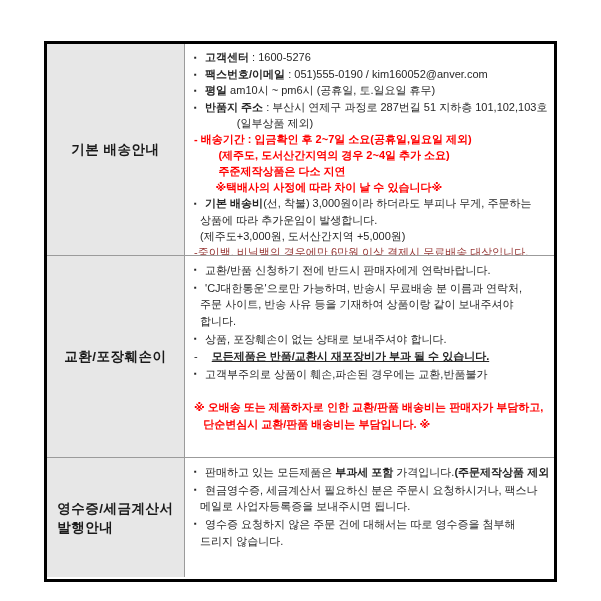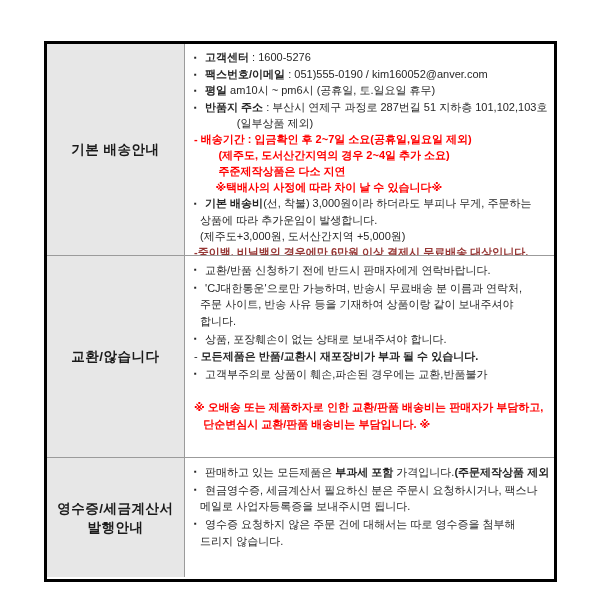--- a/index.html
+++ b/index.html
@@ -28,34 +28,34 @@
   .row{display:flex;width:100%;overflow:hidden;}
   .row + .row{border-top:1px solid var(--inner-border);}
   .row-0{height:211px;}
   .row-1{height:202px;}
   .row-2{height:120px;}
   .hcell{
     width:138px;flex:0 0 138px;
     background:var(--header-cell-bg);
     border-right:1px solid var(--inner-border);
     display:flex;align-items:center;justify-content:center;
-    text-align:center;white-space:pre-line;
+    text-align:left;white-space:pre-line;
     font-weight:bold;font-size:13.5px;line-height:19px;color:#1a1a1a;
     letter-spacing:0.5px;
   }
   .ccell{flex:1;padding:5px 6px 0 9px;overflow:hidden;}
   .ln{
     white-space:pre;overflow:hidden;
     font-size:11px;line-height:17px;color:var(--body-text);
   }
   .row-0 .ln{line-height:16px;}
   .b{font-weight:bold;text-align:center;}
   .red{color:var(--red-text);font-weight:bold;margin-top:39px;}
-  .dru{color:var(--dark-red-text);font-weight:bold;text-decoration:underline;margin-top:27px;}
-  .ku{font-weight:bold;}
+  .dru{color:var(--dark-red-text);font-weight:normal;text-decoration:underline;margin-top:27px;}
+  .ku{font-weight:bold;text-decoration:underline;margin-left:11px;}
   .blt{font-size:8px;vertical-align:1.5px;letter-spacing:3px;}
 </style>
 </head>
 <body>
 
 <div class="page">
   <div class="info-table">
       <div class="row row-0">
         <div class="hcell">기본 배송안내</div>
         <div class="ccell">
@@ -68,21 +68,21 @@
           <div class="ln"><span class="red">        (제주도, 도서산간지역의 경우 2~4일 추가 소요)</span></div>
           <div class="ln"><span class="red">        주준제작상품은 다소 지연</span></div>
           <div class="ln"><span class="red">       ※택배사의 사정에 따라 차이 날 수 있습니다※</span></div>
           <div class="ln"><span class="blt">▪ </span><span class="b">기본 배송비</span><span>(선, 착불) 3,000원이라 하더라도 부피나 무게, 주문하는</span></div>
           <div class="ln"><span>  상품에 따라 추가운임이 발생합니다.</span></div>
           <div class="ln"><span>  (제주도+3,000원, 도서산간지역 +5,000원)</span></div>
           <div class="ln"><span class="dru">-중이백. 비닐백의 경우에만 6만원 이상 결제시 무료배송 대상입니다.</span></div>
         </div>
       </div>
       <div class="row row-1">
-        <div class="hcell">교환/않습니다</div>
+        <div class="hcell">교환/포장훼손이</div>
         <div class="ccell">
           <div class="ln"><span class="blt">▪ </span><span>교환/반품 신청하기 전에 반드시 판매자에게 연락바랍니다.</span></div>
           <div class="ln"><span class="blt">▪ </span><span>'CJ대한통운'으로만 가능하며, 반송시 무료배송 분 이름과 연락처,</span></div>
           <div class="ln"><span>  주문 사이트, 반송 사유 등을 기재하여 상품이랑 같이 보내주셔야</span></div>
           <div class="ln"><span>  합니다.</span></div>
           <div class="ln"><span class="blt">▪ </span><span>상품, 포장훼손이 없는 상태로 보내주셔야 합니다.</span></div>
           <div class="ln"><span>- </span><span class="ku">모든제품은 반품/교환시 재포장비가 부과 될 수 있습니다.</span></div>
           <div class="ln"><span class="blt">▪ </span><span>고객부주의로 상품이 훼손,파손된 경우에는 교환,반품불가</span></div>
           <div class="ln"><span> </span></div>
           <div class="ln"><span class="red">※ 오배송 또는 제품하자로 인한 교환/판품 배송비는 판매자가 부담하고,</span></div>

